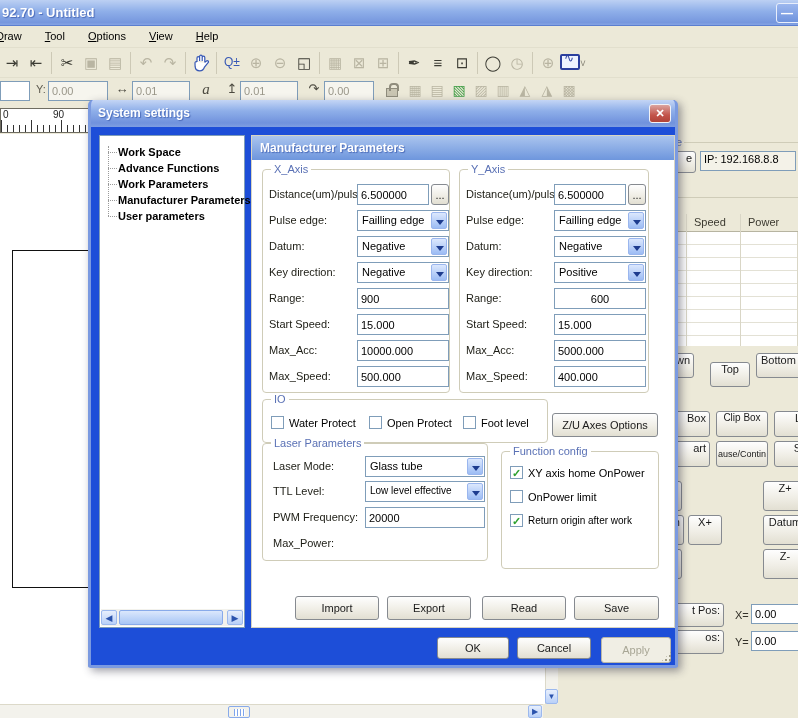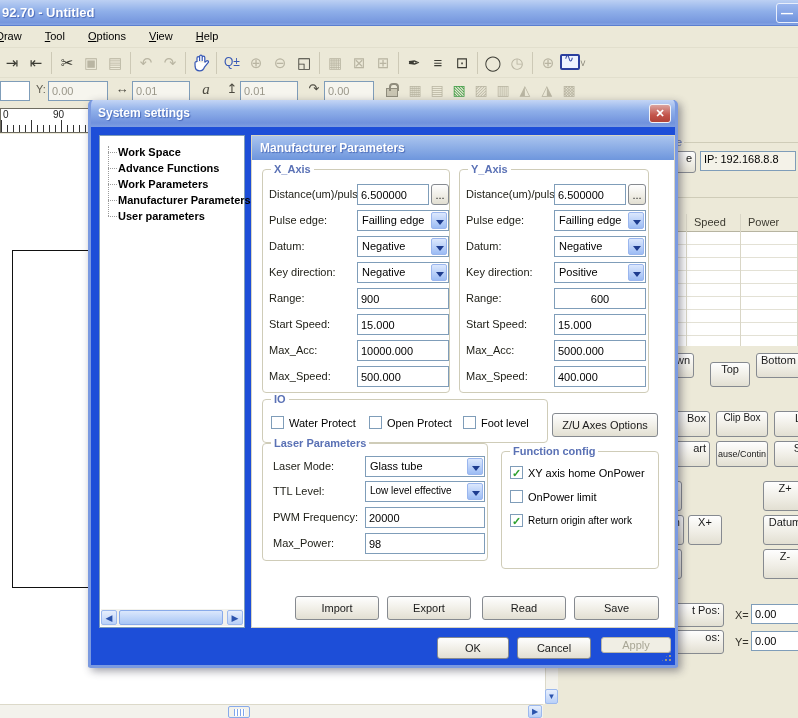--- a/index.html
+++ b/index.html
@@ -109,21 +109,21 @@
     background:linear-gradient(#e7effd,#b9d0f8); color:#2b53ad; font-size:9px; text-align:center; line-height:14px;}
   .ts-thumb { position:absolute; left:18px; top:1px; width:104px; height:15px; border:1px solid #88aaea;
     border-radius:2px; background:linear-gradient(#dbe7fc,#a8c6f6);}
 
   .content { position:absolute; left:160px; top:35px; width:424px; height:493px; background:#fff;
     border:1px solid #d7d4c2;}
   .chead { position:absolute; left:0; top:0; width:100%; height:24px;
     background:linear-gradient(#aac4ee,#6e96dd); color:#fff; font-weight:bold; font-size:12px;
     padding:5px 0 0 8px; text-shadow:1px 1px 1px #4a6ab8;}
   .gb { position:absolute; border:1px solid #cfccb8; border-radius:4px; background:#fff;}
-  .gl { position:absolute; top:-7px; left:8px; background:#fff; padding:0 3px; color:#5a71b5;font-weight:bold; }
+  .gl { position:absolute; top:-7px; left:8px; background:#fff; padding:0 3px; color:#5a71b5; }
   .row { position:absolute; left:6px; right:2px; height:22px; }
   .lb { position:absolute; left:0; top:4px; width:90px; white-space:nowrap; overflow:hidden; color:#1c1c14;}
   .fld { position:absolute; top:0; height:21px; }
   .combo { position:absolute; top:0; height:21px; border:1px solid #7f9db9; background:#fff; }
   .combo-t { position:absolute; left:4px; top:3px; white-space:nowrap; }
   .combo-a { position:absolute; right:1px; top:1px; bottom:1px; width:16px;
     background:linear-gradient(#dce8fd,#9cbcf4); border:1px solid #9ab6ee; border-radius:2px;}
   .combo-a::after { content:""; position:absolute; left:4px; top:7px; border:4px solid transparent;
     border-top:5px solid #1d3c8f; }
   .dots { position:absolute; top:0; width:18px; height:21px; }
@@ -383,21 +383,20 @@
               <span class="combo-t" style="font-size:10px">Low level effective</span>
               <span class="combo-a"></span>
             </div>
         </div>
         <div class="row" style="top:63px">
           <span class="lb" style="left:4px">PWM Frequency:</span>
           <input class="tf fld" style="left: 96px; width: 120px;" value="20000">
         </div>
         <div class="row" style="top:89px">
           <span class="lb" style="left:4px">Max_Power:</span>
-          <input class="tf fld" style="left: 96px; width: 120px;" value="98">
         </div>
       </div>
 
       <div class="gb" style="left:249px;top:315px;width:158px;height:118px">
         <span class="gl">Function config</span>
         <span class="cb on" style="left:8px;top:14px">✓</span>
         <span class="cblab" style="left:26px;top:15px">XY axis home OnPower</span>
         <span class="cb" style="left:8px;top:38px"></span>
         <span class="cblab" style="left:26px;top:39px">OnPower limit</span>
         <span class="cb on" style="left:8px;top:62px">✓</span>
@@ -405,17 +404,17 @@
       </div>
 
       <button class="btn dbtn" style="left:43px;top:460px;width:84px">Import</button>
       <button class="btn dbtn" style="left:135px;top:460px;width:84px">Export</button>
       <button class="btn dbtn" style="left:230px;top:460px;width:84px">Read</button>
       <button class="btn dbtn" style="left:322px;top:460px;width:85px">Save</button>
     </div>
 
     <button class="btn abs" style="left:346px;top:537px;width:72px;height:22px">OK</button>
     <button class="btn abs" style="left:426px;top:537px;width:74px;height:22px">Cancel</button>
-    <button class="btn abs apply-dis" style="left:510px;top:537px;width:70px;height:16px">Apply</button>
+    <button class="btn abs apply-dis" style="left:510px;top:537px;width:70px;height:26px">Apply</button>
     <div class="grip-dlg"></div>
   </div>
 
 </div>
 
 </body></html>

